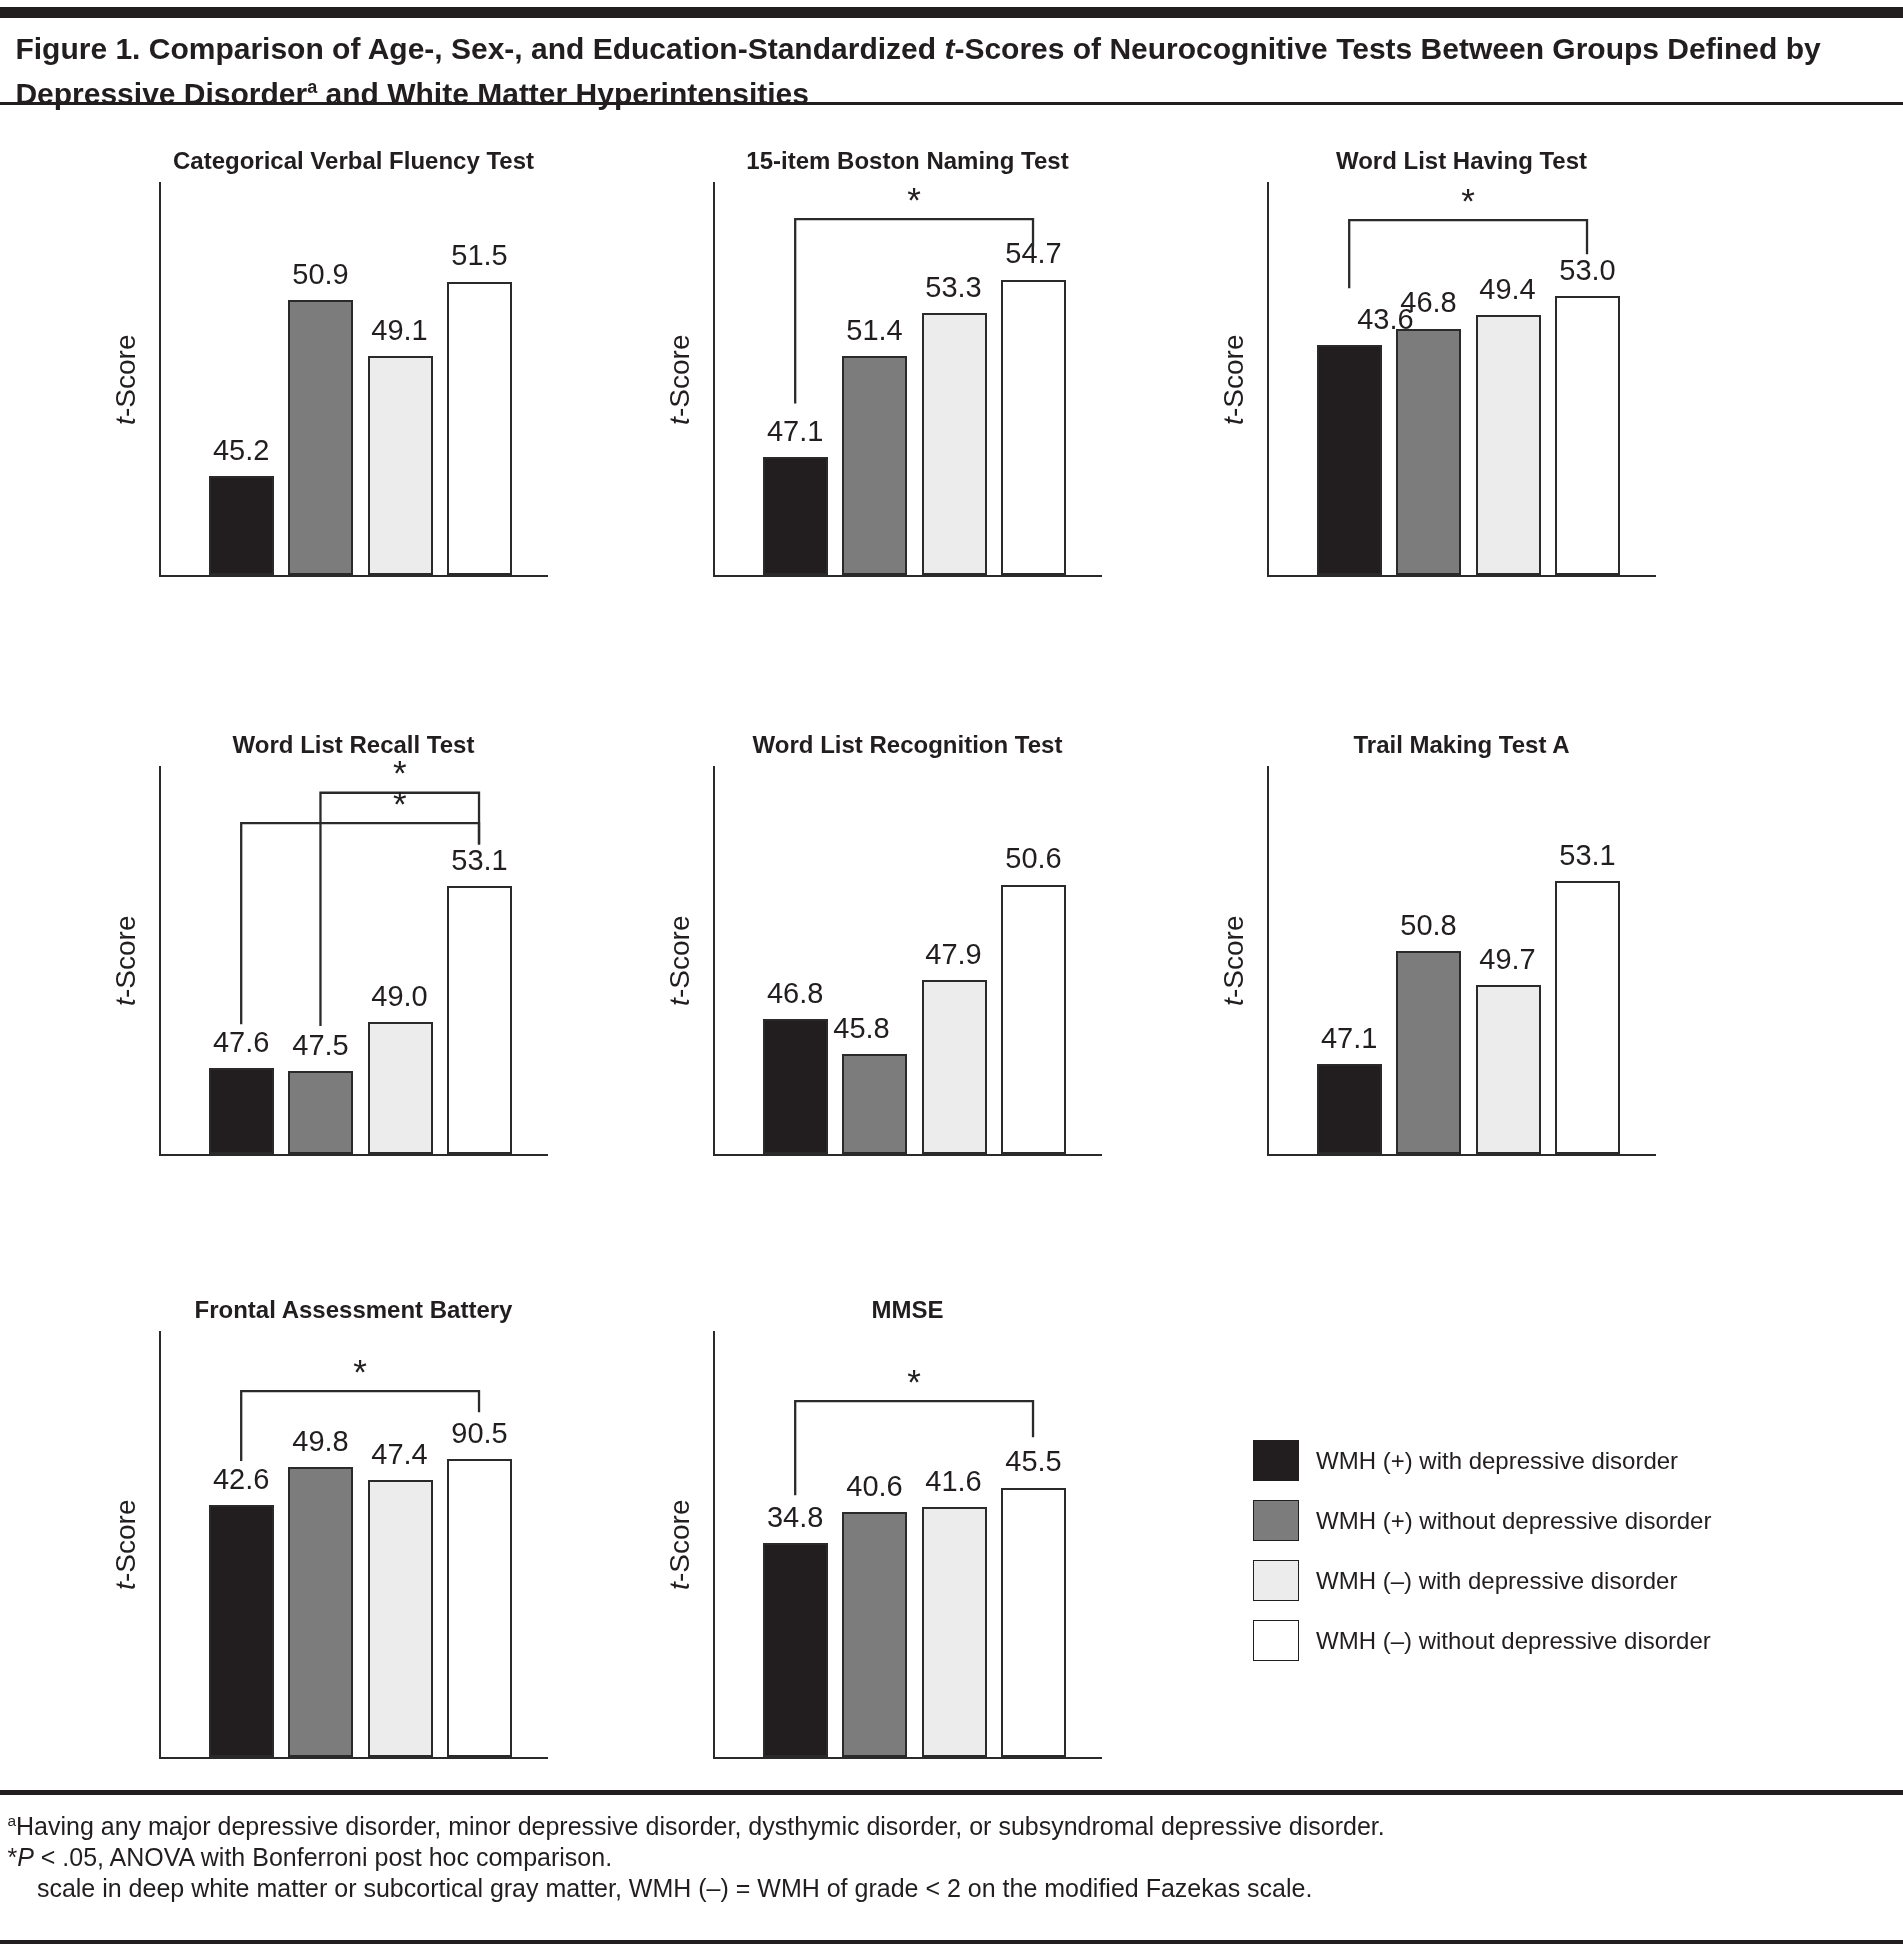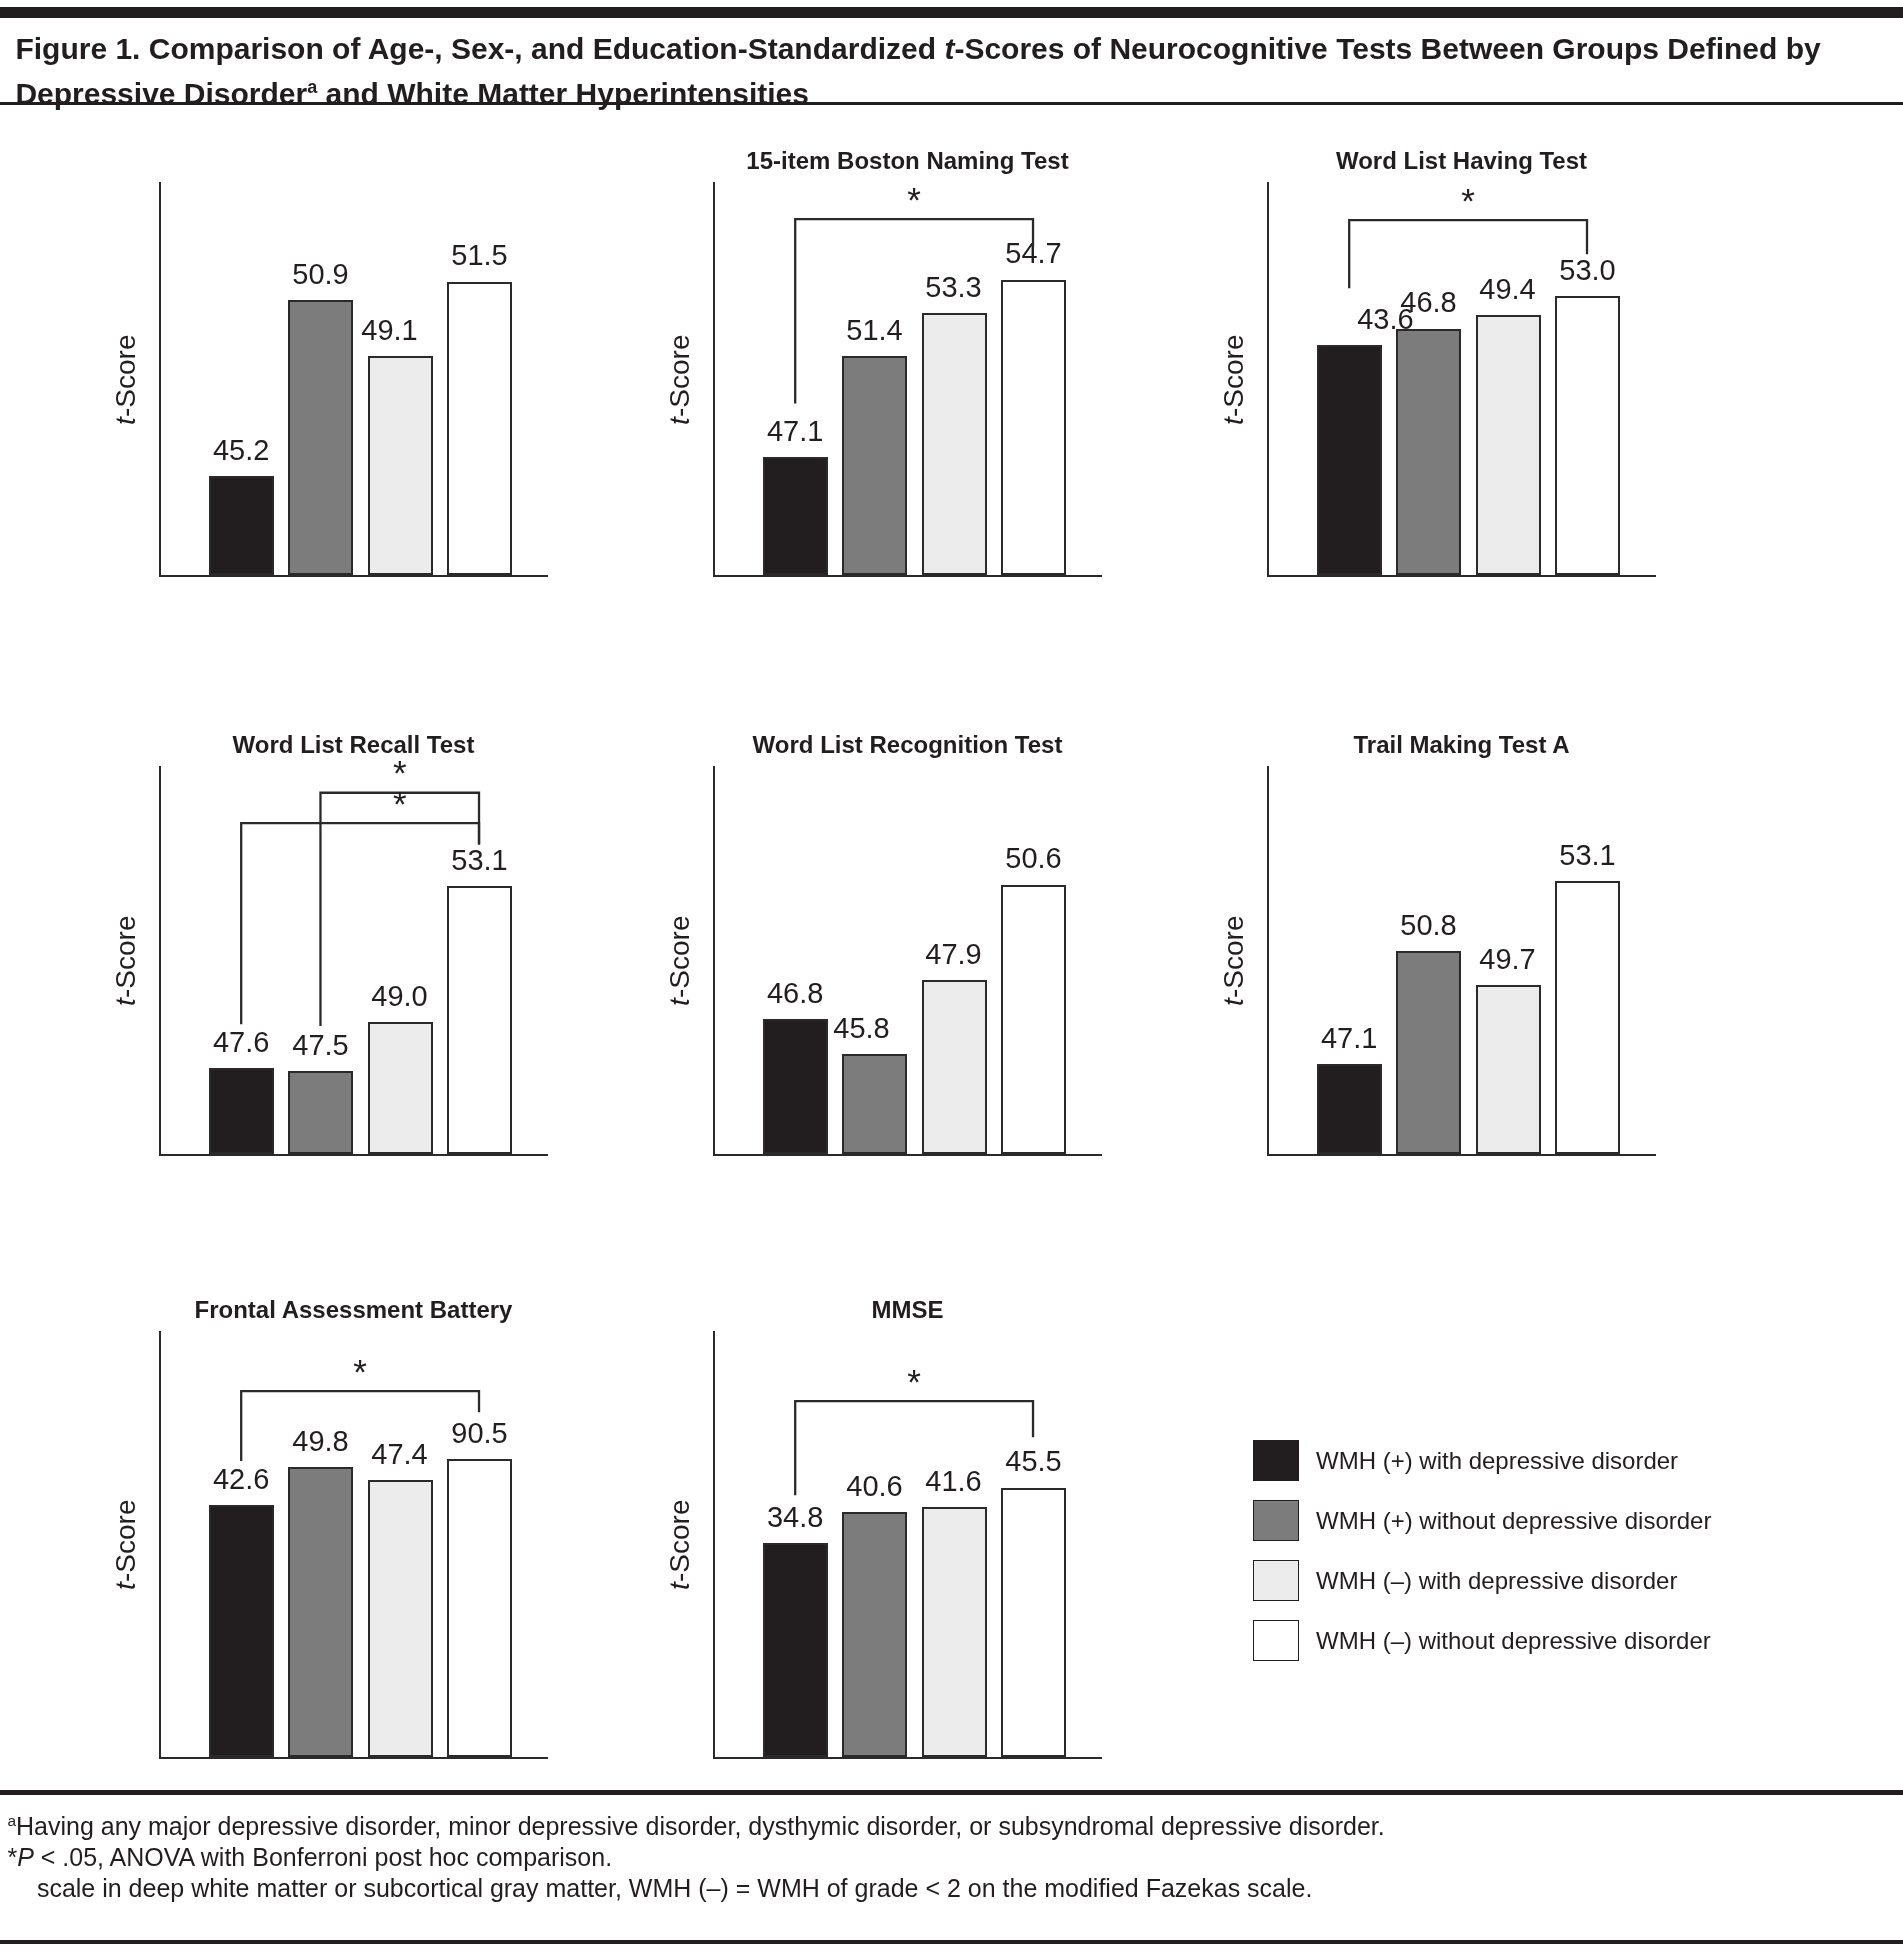--- a/index.html
+++ b/index.html
@@ -39,31 +39,32 @@
 </head>
 <body>
 
 <div id="figure">
   <div class="toprule"></div>
   <h1 class="fig-title"><span>Figure 1. Comparison of Age-, Sex-, and Education-Standardized </span><i>t</i><span>-Scores of Neurocognitive Tests Between Groups Defined by</span><br><span>Depressive Disorder</span><sup>a</sup><span> and White Matter Hyperintensities</span></h1>
   <div class="titlerule"></div>
 
   <div id="charts">
       <div class="chart-cell" style="left: 92px; top: 129px; width: 554px; height: 448px;">
+        <div class="chart-title" style="left: 67px; width: 389px; height: 53px;">Categorical Verbal Fluency Test</div>
         <div class="ylab" style="top: 53px; height: 395px;">
           <i>t</i>
           <span>-Score</span>
         </div>
         <div class="plot" style="left: 67px; top: 53px; width: 389px; height: 395px;">
           <div class="bar" style="left: 48px; width: 65px; height: 99px; background: rgb(34, 30, 31);"></div>
           <div class="bar-label" style="left: 15.7px; bottom: 108px;">45.2</div>
           <div class="bar" style="left: 127px; width: 65px; height: 275px; background: rgb(124, 124, 124);"></div>
           <div class="bar-label" style="left: 95px; bottom: 284px;">50.9</div>
           <div class="bar" style="left: 207px; width: 65px; height: 219px; background: rgb(236, 236, 236);"></div>
-          <div class="bar-label" style="left: 164px; bottom: 228px;">49.1</div>
+          <div class="bar-label" style="left: 174px; bottom: 228px;">49.1</div>
           <div class="bar" style="left: 286px; width: 65px; height: 293px; background: rgb(255, 255, 255);"></div>
           <div class="bar-label" style="left: 254px; bottom: 303px;">51.5</div>
         </div>
       </div>
       <div class="chart-cell" style="left: 646px; top: 129px; width: 554px; height: 448px;">
         <div class="chart-title" style="left: 67px; width: 389px; height: 53px;">15-item Boston Naming Test</div>
         <div class="ylab" style="top: 53px; height: 395px;">
           <i>t</i>
           <span>-Score</span>
         </div>

